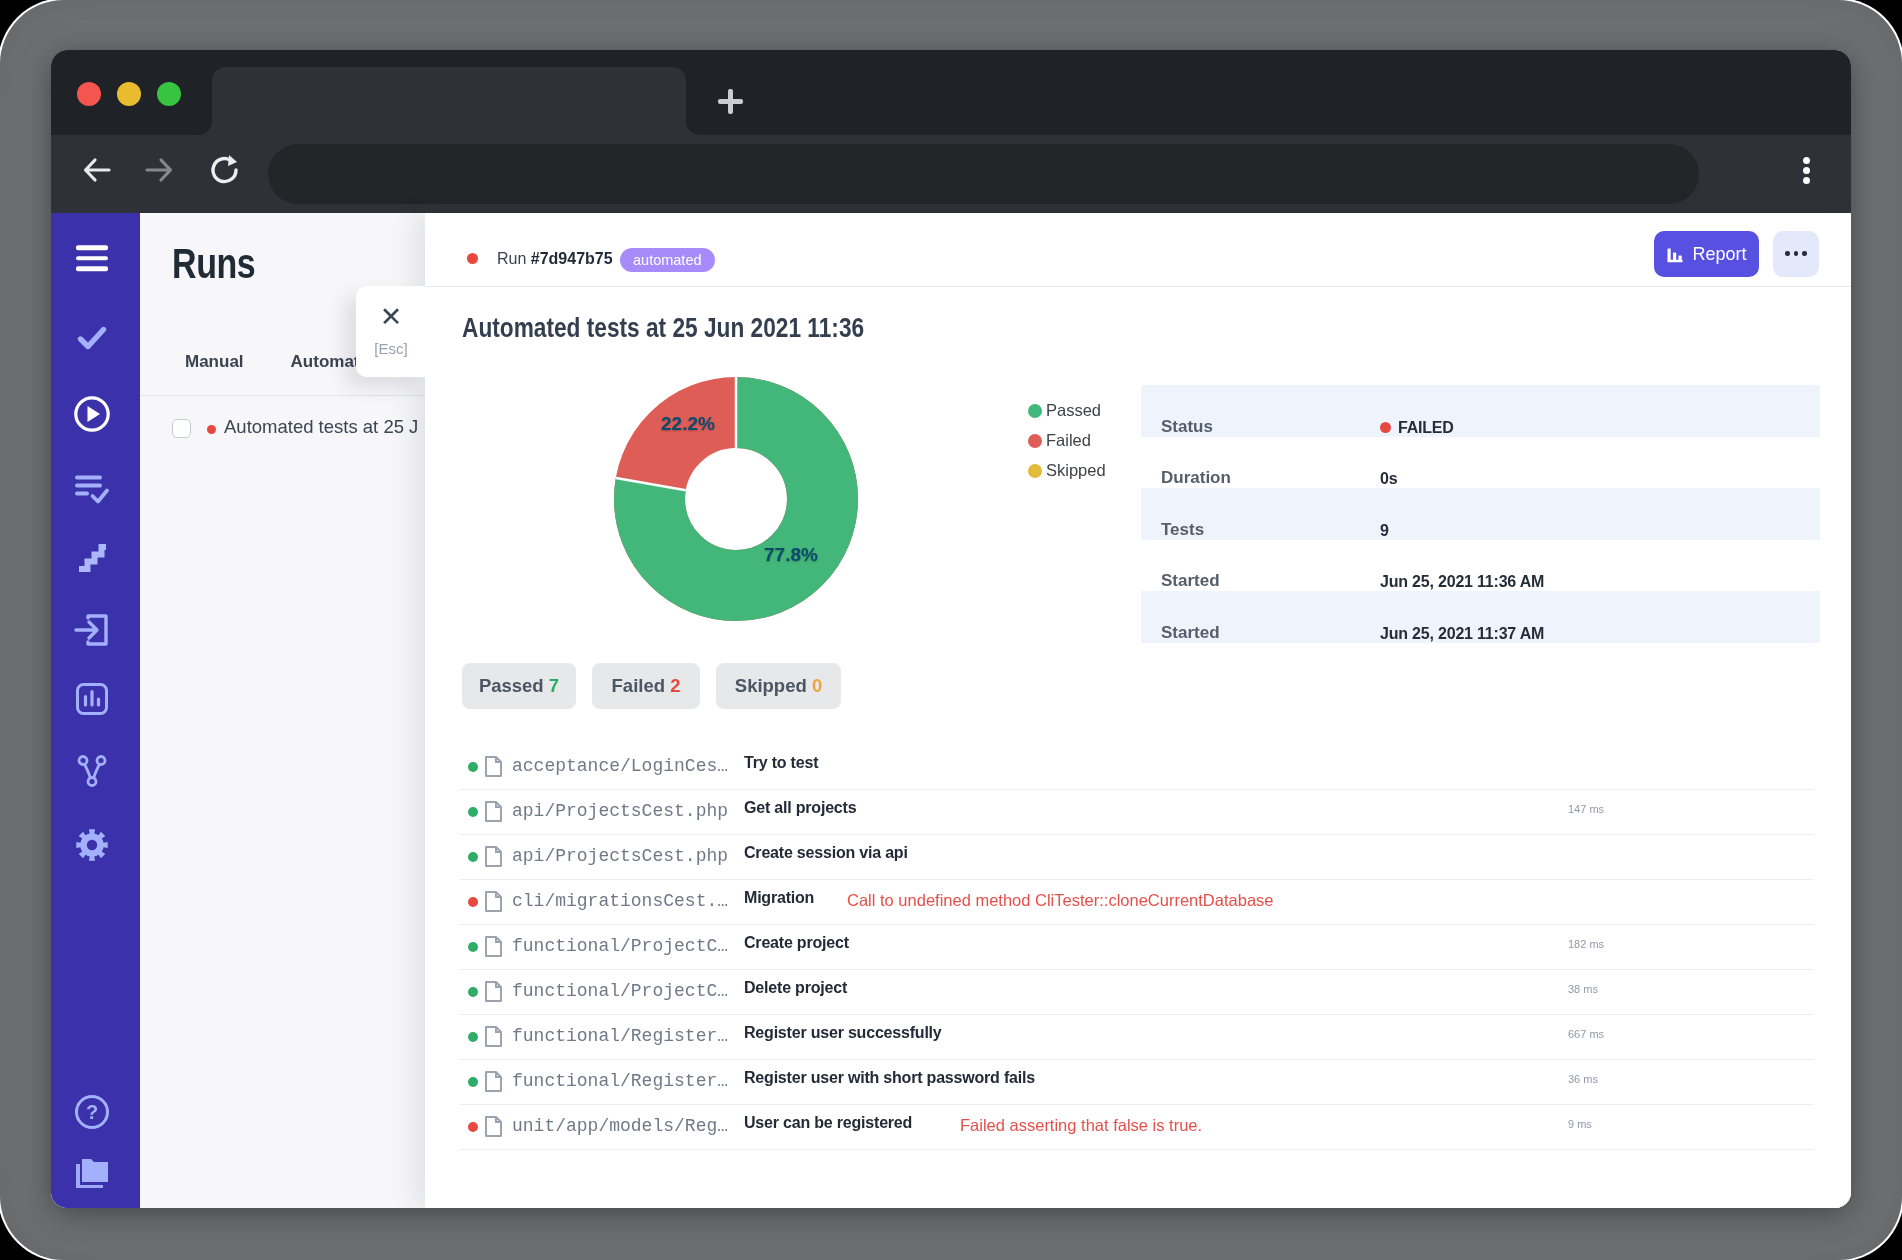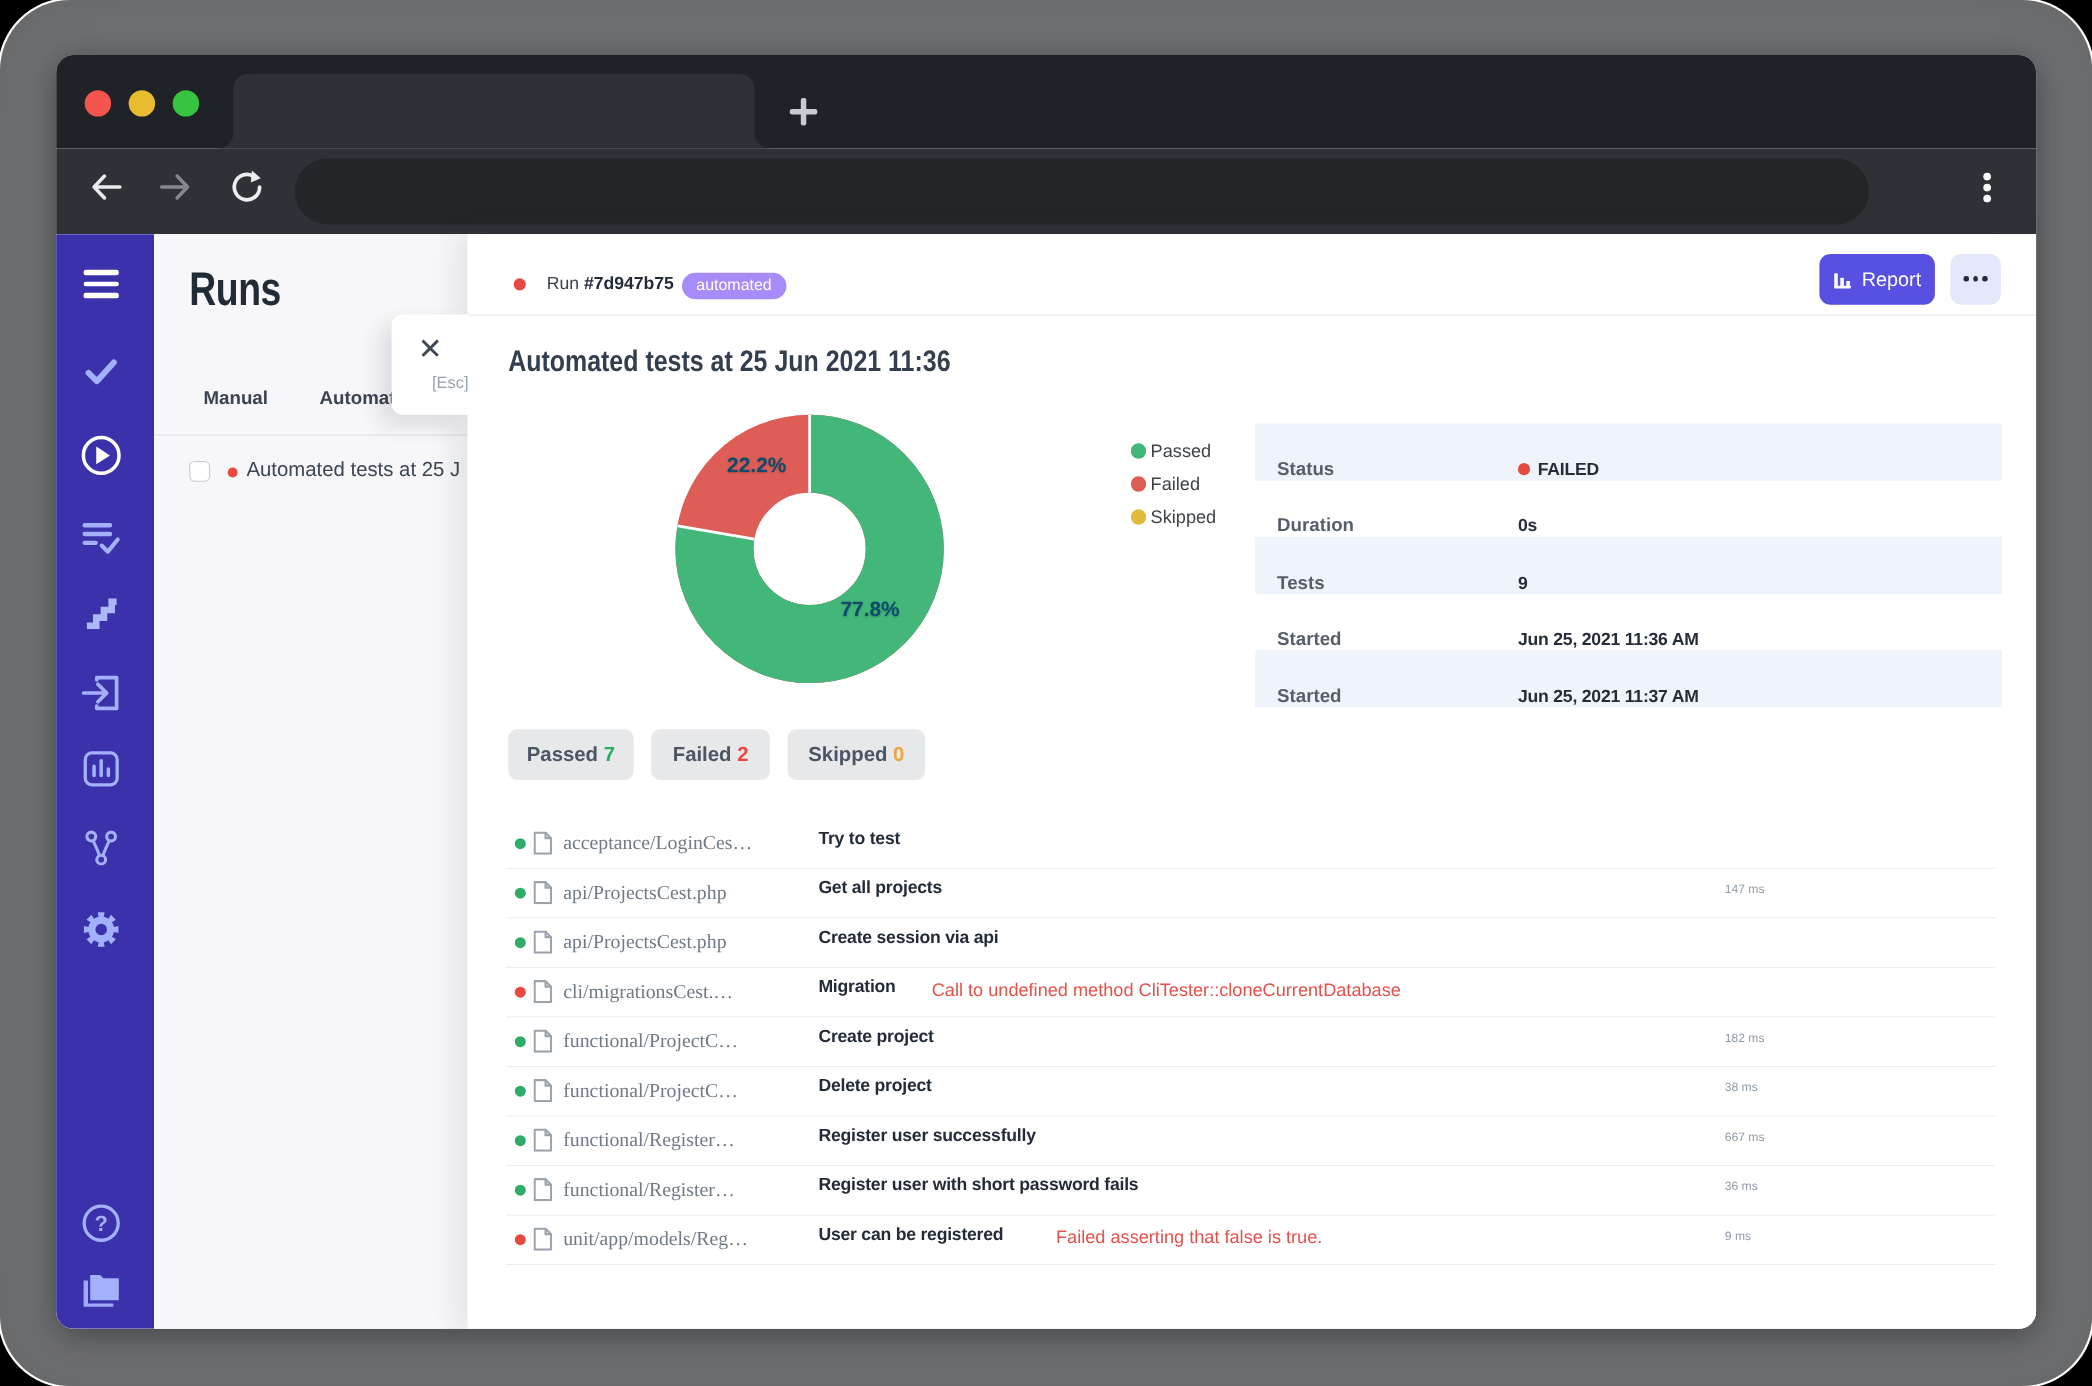--- a/index.html
+++ b/index.html
@@ -44,21 +44,21 @@
   .archive { position:absolute; left:120px; top:284px; width:254px; height:74px; background:#ececee; border-radius:8px 0 0 8px; padding:11px 0 0 38px; }
   .archive b { font-size:23px; color:#333c49; letter-spacing:-.3px;}
   .archive div { font-size:15px; color:#6e7682; margin-top:3px; }
   
   .panel { position:absolute; left:374px; top:0; width:1426px; height:995px; background:#fff;
      box-shadow:-10px 0 25px rgba(30,35,60,.10); }
   .esc { position:absolute; left:-69px; top:73px; width:70px; height:91px; background:#fff;
      border-radius:10px 0 0 10px; box-shadow:-10px 10px 20px rgba(30,35,60,.12); text-align:center;
      clip-path:inset(-45px 0px -45px -45px); }
   .esc .x { font-size:27px; color:#3c4654; line-height:1; margin-top:18px; }
-  .esc .k { font-size:15px; color:#98a1ae; margin-top:9px;text-align:right; }
+  .esc .k { font-size:15px; color:#98a1ae; margin-top:9px; }
   .phead { position:absolute; left:0; top:0; width:1426px; height:74px; border-bottom:1px solid #e8e9ec; }
   .phead .rdot { left:42px; top:40px; width:11px; height:11px; background:#e7483f; }
   .phead .run { position:absolute; left:72px; top:37px; font-size:16px; color:#3a4350; }
   .phead .run b { color:#222b37; }
   .badge { position:absolute; left:195px; top:35px; height:24px; padding:0 13px; background:#a78bfa;
     border-radius:12px; color:#fff; font-size:14.5px; line-height:24px; }
   .btn-report { position:absolute; left:1229px; top:18px; width:105px; height:46px; background:#5750e0;
     border-radius:10px; color:#fff; font-size:18px; text-align:center; line-height:46px; font-weight:500;}
   .btn-menu { position:absolute; left:1348px; top:18px; width:46px; height:46px; background:#e3e8fb;
     border-radius:10px; text-align:center; }
@@ -83,21 +83,21 @@
   
   .fpill { position:absolute; top:450px; height:46px; background:#e7e8ea; border-radius:8px;
     font-size:18.5px; font-weight:bold; color:#4b5563; text-align:center; line-height:46px; }
   .search { position:absolute; left:432px; top:450px; width:286px; height:46px; background:#fff;
     border:1px solid #d4d7dc; border-radius:8px; }
   .search span { position:absolute; left:49px; top:11px; font-size:17.5px; color:#7b838e; }
   
   .tlist { position:absolute; left:35px; top:532px; width:1354px; }
   .trow { position:relative; height:45px; border-bottom:1px solid #ebedf0; }
   .trow .st { position:absolute; left:8px; top:17px; width:10px; height:10px; border-radius:50%; }
-  .trow .file { position:absolute; left:52px; top:11px; font-family:Liberation Serif, serif;
+  .trow .file { position:absolute; left:52px; top:11px; font-family:Liberation Mono, monospace;
     font-size:18px; color:#707a87; }
   .trow .name { position:absolute; left:284px; top:9px; font-size:16px; font-weight:600; color:#222b37; letter-spacing:-.2px; }
   .trow .err { position:absolute; top:11px; font-size:16.5px; color:#e4504a; }
   .trow .ms { position:absolute; left:1108px; top:13px; font-size:11px; color:#8f99a8; }
   .g { background:#2eac68; } .r { background:#e7483f; }
   .rdot { position:absolute; border-radius:50%; }
 </style>
 </head>
 <body>
 <div class="frame"></div>

